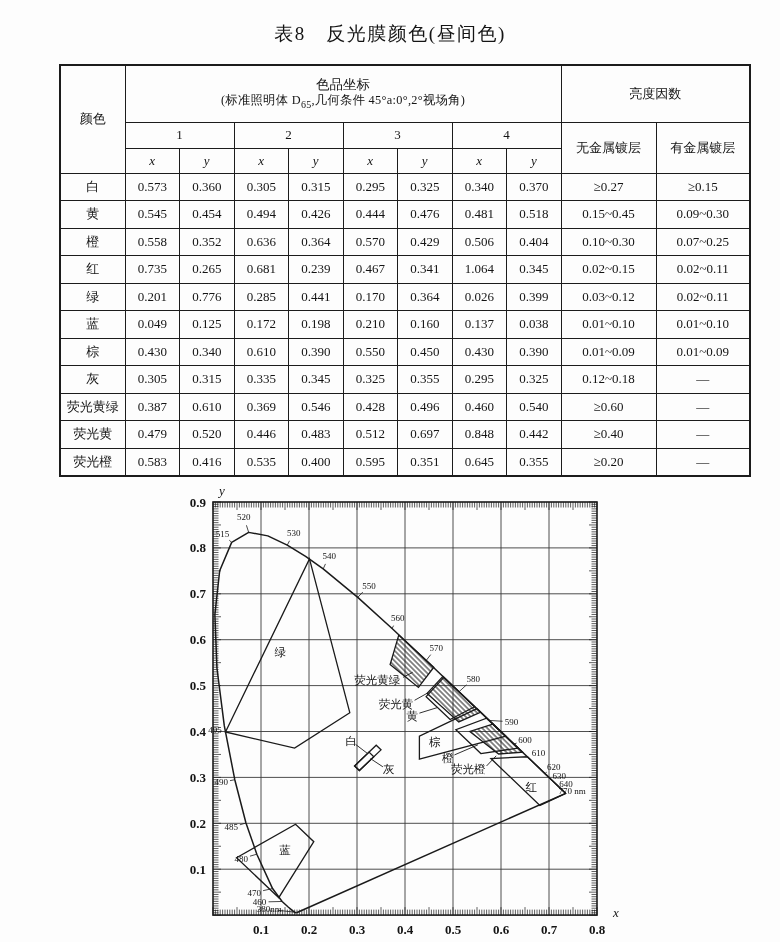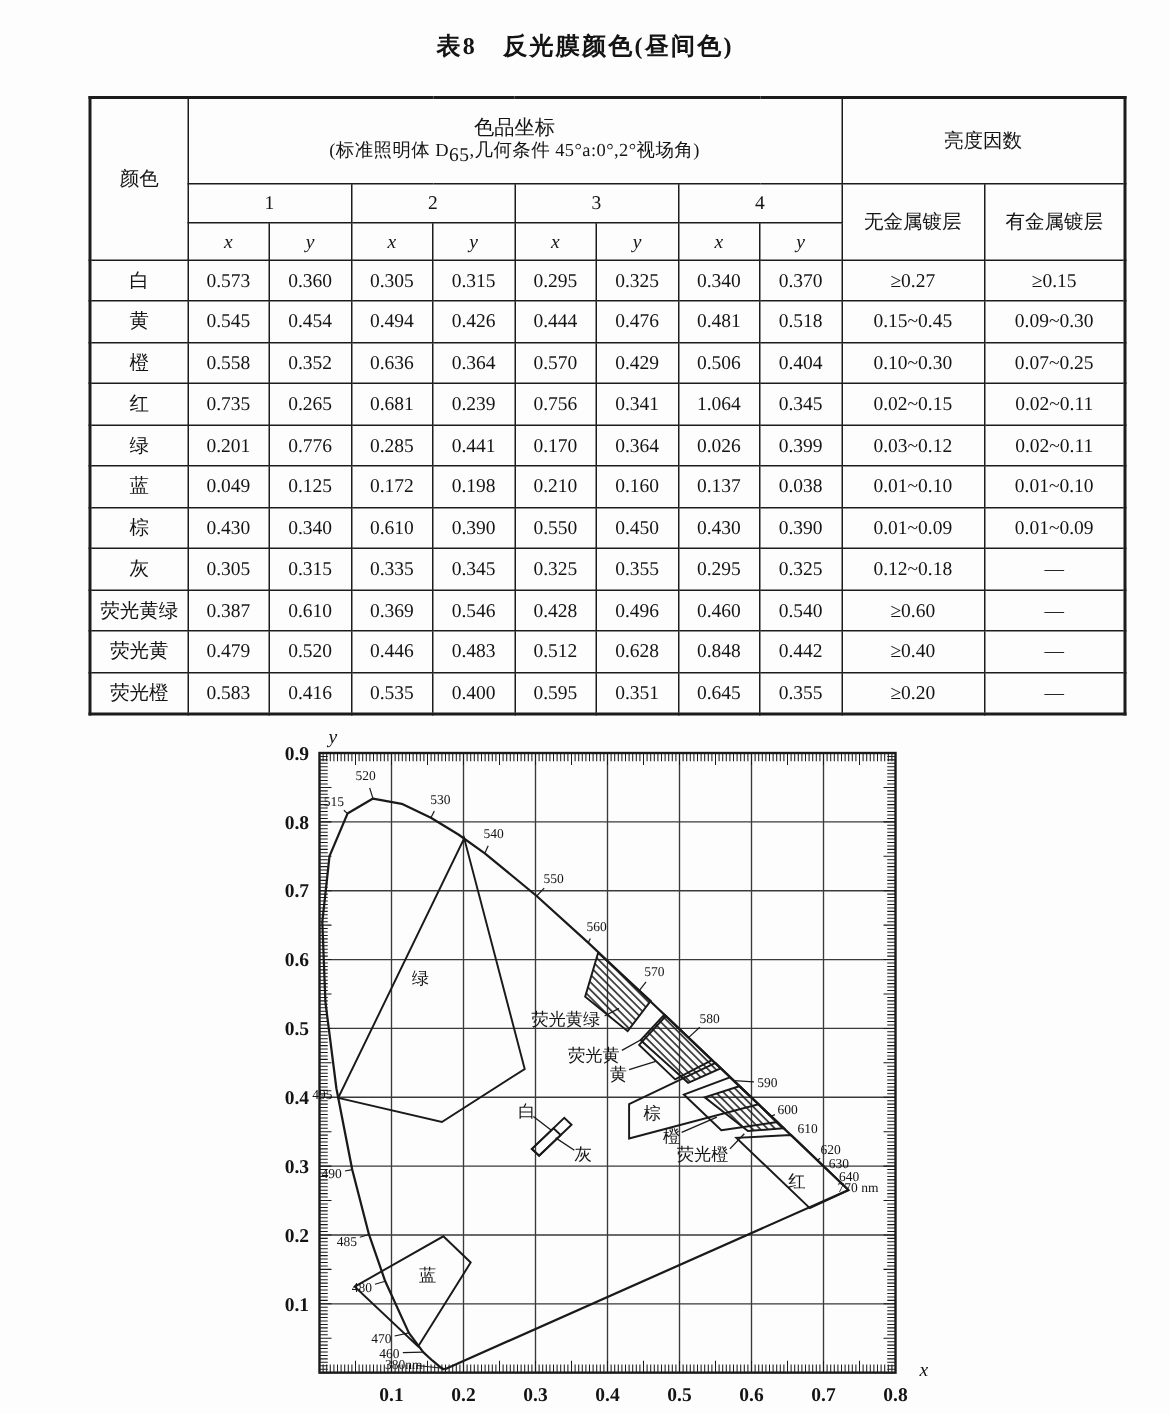--- a/index.html
+++ b/index.html
@@ -1,28 +1,28 @@
 <!DOCTYPE html>
 <html><head>
 <meta charset="utf-8">
 <style>
   html,body{margin:0;padding:0;background:#ffffff;}
   #page{position:relative;width:780px;height:942px;background:#fdfdfd;
         font-family:"Liberation Serif","DejaVu Serif",serif;color:#141414;overflow:hidden;}
   .doc-title{position:absolute;top:21px;left:0;width:100%;text-align:center;
-             font-size:16px;font-weight:bold;letter-spacing:1.5px;}
+             font-size:19px;font-weight:normal;letter-spacing:1.5px;}
   table.spec{position:absolute;left:59px;top:64px;width:691px;border-collapse:collapse;
              table-layout:fixed;border:2px solid #1c1c1c;}
   table.spec th,table.spec td{border:1.3px solid #1c1c1c;text-align:center;vertical-align:middle;
              font-size:13px;font-weight:normal;padding:0;line-height:1.2;}
   tr.hr1{height:57px;} tr.hr2{height:26px;} tr.hr3{height:25px;}
   tbody.data tr{height:27.5px;}
   .grp{font-size:13.5px;}
   .note{font-size:12.3px;letter-spacing:0.3px;}
-  .note sub{font-size:13px;margin-top:32px;}
+  .note sub{font-size:10px;margin-top:32px;}
   .ital{font-style:italic;font-family:"Liberation Serif","DejaVu Serif",serif;}
   #chartwrap{position:absolute;left:150px;top:485px;width:522px;height:457px;}
   #chart text{fill:#141414;font-family:"Liberation Serif","DejaVu Serif",serif;}
   .tick-label{font-size:13px;font-weight:bold;}
   .wl-label{font-size:9px;}
   .region-label{font-size:11.5px;}
   .axis-title{font-size:13px;font-style:italic;}
 </style>
 </head>
 <body>
@@ -112,21 +112,21 @@
           <td>0.404</td>
           <td>0.10~0.30</td>
           <td>0.07~0.25</td>
         </tr>
         <tr>
           <th>红</th>
           <td>0.735</td>
           <td>0.265</td>
           <td>0.681</td>
           <td>0.239</td>
-          <td>0.756</td>
+          <td>0.467</td>
           <td>0.341</td>
           <td>1.064</td>
           <td>0.345</td>
           <td>0.02~0.15</td>
           <td>0.02~0.11</td>
         </tr>
         <tr>
           <th>绿</th>
           <td>0.201</td>
           <td>0.776</td>
@@ -191,21 +191,21 @@
           <td>≥0.60</td>
           <td>—</td>
         </tr>
         <tr>
           <th>荧光黄</th>
           <td>0.479</td>
           <td>0.520</td>
           <td>0.446</td>
           <td>0.483</td>
           <td>0.512</td>
-          <td>0.628</td>
+          <td>0.697</td>
           <td>0.848</td>
           <td>0.442</td>
           <td>≥0.40</td>
           <td>—</td>
         </tr>
         <tr>
           <th>荧光橙</th>
           <td>0.583</td>
           <td>0.416</td>
           <td>0.535</td>

